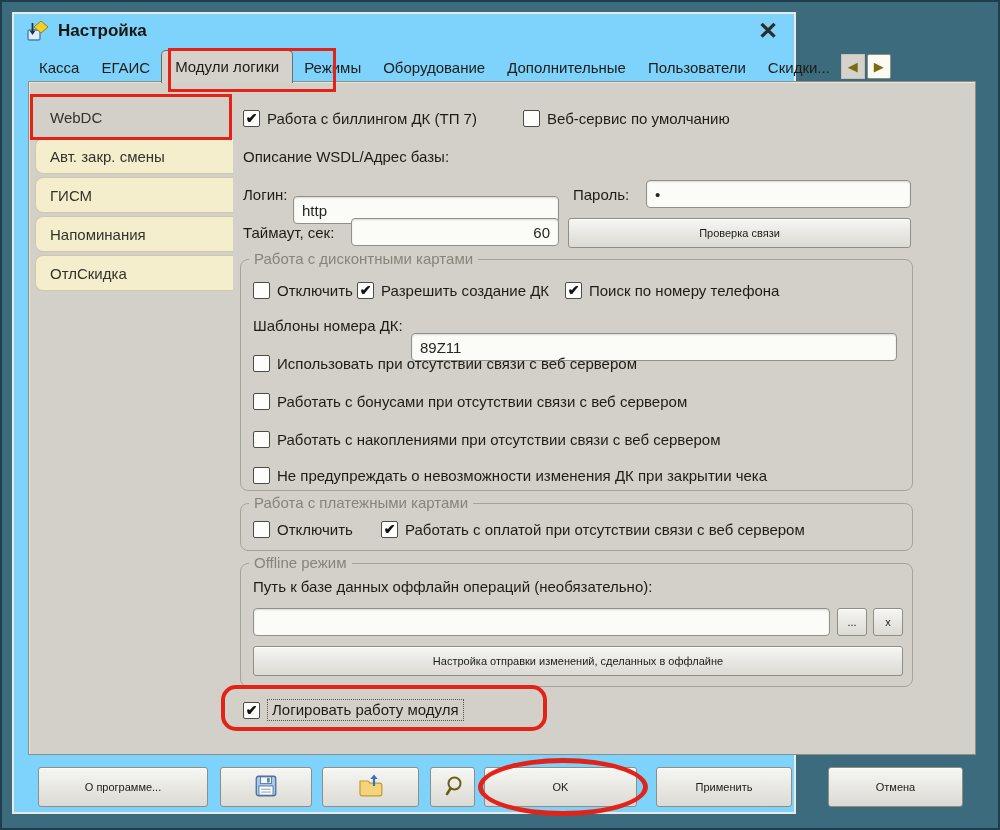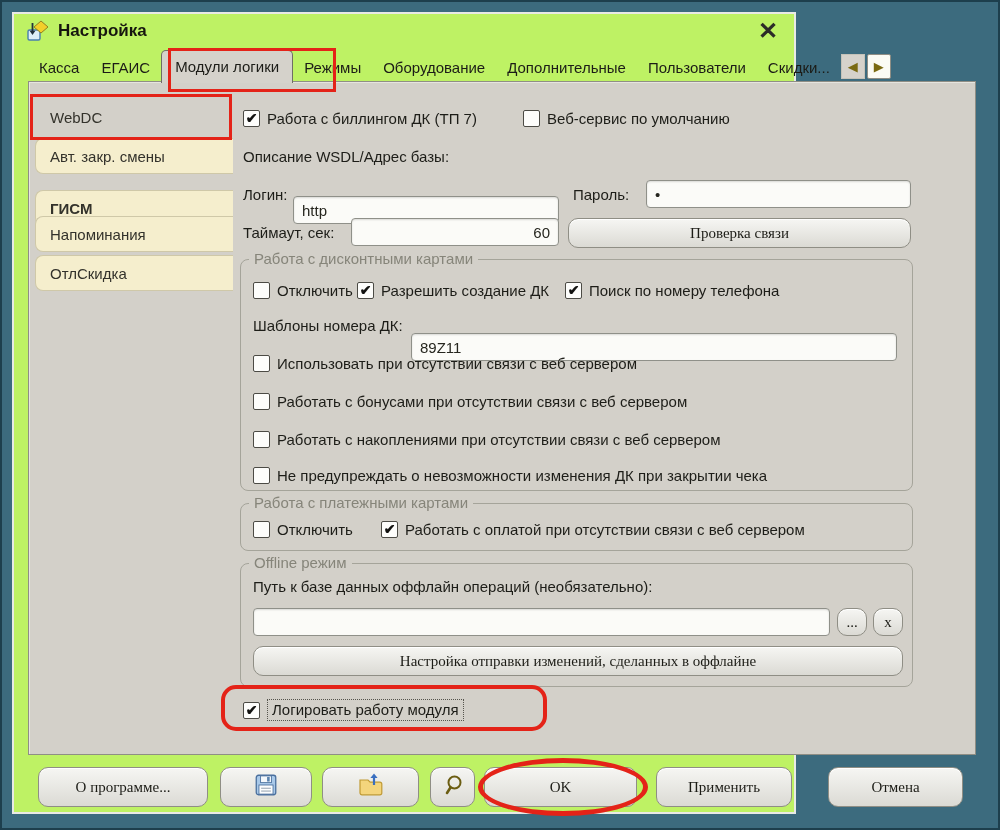--- a/index.html
+++ b/index.html
@@ -1,18 +1,18 @@
 <!DOCTYPE html>
 <html><head>
 <meta charset="utf-8">
 <style>
   html,body{margin:0;padding:0;width:1000px;height:830px;overflow:hidden;
     font-family:"Liberation Sans",sans-serif;-webkit-font-smoothing:antialiased;}
   .frame{position:absolute;inset:0;background:#3c6b7e;border:2px solid #1d3f4d;box-sizing:border-box;}
-  .dialog{position:absolute;left:10px;top:10px;width:784px;height:802px;background:#bef264;
+  .dialog{position:absolute;left:10px;top:10px;width:784px;height:802px;background:#7dd3fc;
     box-shadow:inset 0 0 0 2px #e9eae5;box-sizing:border-box;}
   
   .titlebar{position:absolute;left:0;top:0;right:0;height:38px;}
   .app-icon{position:absolute;left:14px;top:7px;width:24px;height:24px;}
   .win-title{position:absolute;left:46px;top:9px;font-size:17px;font-weight:700;color:#16160f;}
   .close{position:absolute;right:18px;top:6px;font-size:24px;font-weight:700;color:#2c2c28;cursor:default;line-height:26px;}
   
   .tabbar{position:absolute;left:16px;top:38px;right:8px;height:32px;display:flex;align-items:flex-end;}
   .tab{padding:4px 11px 6px 11px;font-size:15px;color:#1c1c17;white-space:nowrap;}
   .tab.selected{background:#d5d2cb;border:1px solid #6f6e64;border-bottom:none;
@@ -35,22 +35,22 @@
   .cb .box{width:17px;height:17px;background:#fdfdfb;border:1px solid #4c4b45;border-radius:2px;
     display:flex;align-items:center;justify-content:center;font-size:14px;font-weight:700;color:#121210;
     box-sizing:border-box;line-height:1;}
   .cb .lbl{font-size:15px;color:#1d1d18;white-space:nowrap;}
   .flabel{position:absolute;font-size:15px;color:#1d1d18;white-space:nowrap;}
   .input{position:absolute;background:#fbfbf8;border:1px solid #8f9089;border-radius:4px;
     box-shadow:inset 0 1px 2px rgba(0,0,0,.14);font-size:15px;color:#26261f;padding:0 8px;
     display:flex;align-items:center;box-sizing:border-box;height:28px;}
   .input.num{justify-content:flex-end;}
   .btn{position:absolute;background:linear-gradient(#f6f6f3,#dbdad4);border:1px solid #8f8e85;
-    border-radius:10px;box-shadow:inset 0 1px 0 #ffffff;font-size:15px;color:#1c1c16;
-    display:flex;align-items:center;justify-content:center;box-sizing:border-box;white-space:nowrap;font-family:Liberation Serif, serif;}
+    border-radius:3px;box-shadow:inset 0 1px 0 #ffffff;font-size:11px;color:#1c1c16;
+    display:flex;align-items:center;justify-content:center;box-sizing:border-box;white-space:nowrap;}
   .group{position:absolute;border:1px solid #a5a49a;border-radius:8px;box-sizing:border-box;}
   .legend{position:absolute;top:-10px;left:8px;background:#d3d0c9;padding:0 5px;
     font-size:15px;color:#86857a;white-space:nowrap;}
   .focus-dotted{border:1px dotted #55544d;padding:1px 4px 2px 4px;}
   
   .footer-btn{top:755px;height:40px;}
   
   .anno{position:absolute;border:3px solid #e42318;pointer-events:none;z-index:50;box-sizing:border-box;}
   .anno.round{border-width:4px;border-radius:15px;}
   .anno.ellipse{border-width:5px;border-radius:50%;}
@@ -86,21 +86,21 @@
       <div class="tab-scroll">
         <div class="tsbtn flat">◀</div>
         <div class="tsbtn raised">▶</div>
       </div>
     </div>
 
     <div class="panel">
 
       <div class="side-item selected" style="top:17px;">WebDC</div>
       <div class="side-item" style="top:56px;">Авт. закр. смены</div>
-      <div class="side-item" style="top:108px;font-weight:bold;">ГИСМ</div>
+      <div class="side-item" style="top:95px;">ГИСМ</div>
       <div class="side-item" style="top:134px;">Напоминания</div>
       <div class="side-item" style="top:173px;">ОтлСкидка</div>
 
       <div class="cb" style="left:214px;top:26px;">
         <span class="box">✔</span>
         <span class="lbl">Работа с биллингом ДК (ТП 7)</span>
       </div>
       <div class="cb" style="left:494px;top:26px;">
         <span class="box"></span>
         <span class="lbl">Веб-сервис по умолчанию</span>

